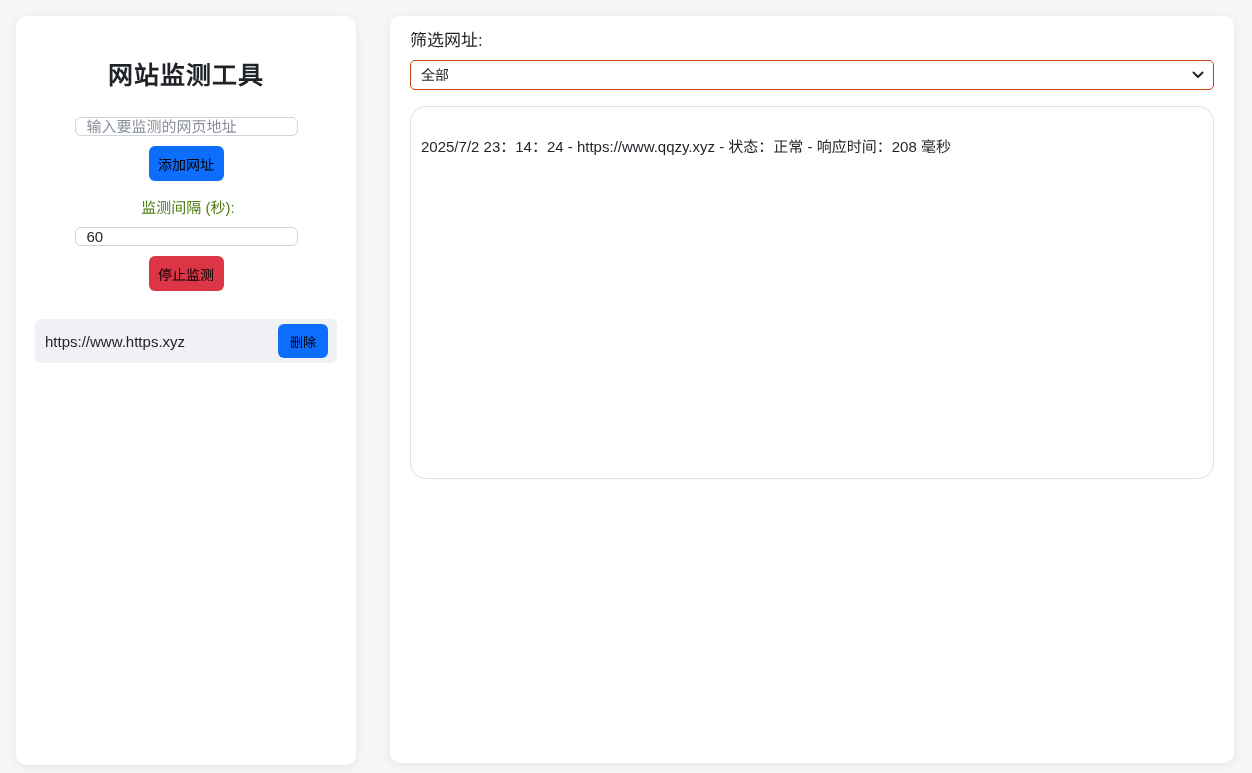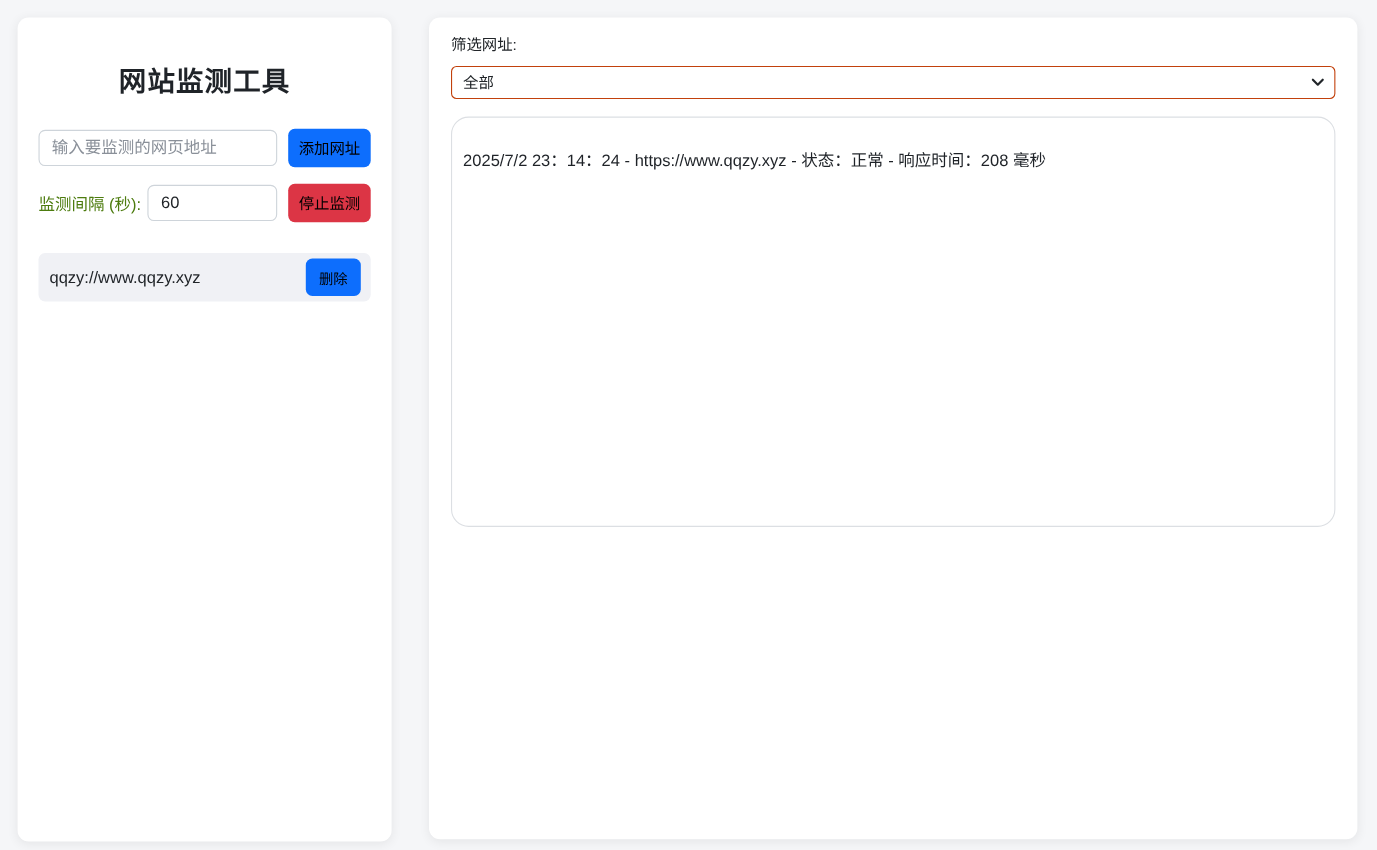--- a/index.html
+++ b/index.html
@@ -34,20 +34,21 @@
     font-size: 25px;
     font-weight: bold;
     color: #1f2328;
     letter-spacing: 1px;
     line-height: 1.25;
   }
   .row {
     display: flex;
     align-items: center;
     gap: 10px;
+    flex-direction: column;
   }
   .row-add { margin-top: 26px; }
   .row-interval { margin-top: 15px; }
   .text-input {
     flex: 1;
     height: 33px;
     min-width: 0;
     border: 1px solid #ced4da;
     border-radius: 6px;
     padding: 0 11px;
@@ -102,21 +103,21 @@
     margin-left: 23px;
   }
   
   .card.right {
     flex: 1;
     height: 747px;
     padding: 17px 20px 20px 20px;
   }
   .filter-label {
     display: block;
-    font-size: 14px;
+    font-size: 17px;
     line-height: 15px;
     color: #212529;
     margin-bottom: 12px;
   }
   .select-wrap { position: relative; }
   .filter-select {
     width: 100%;
     height: 30px;
     border: 1px solid #c2410c;
     border-radius: 5px;
@@ -166,21 +167,21 @@
       <button class="btn btn-blue btn-add">添加网址</button>
     </div>
 
     <div class="row row-interval">
       <span class="field-label">监测间隔 (秒):</span>
       <input type="text" class="text-input" value="60" style="">
       <button class="btn btn-red btn-stop">停止监测</button>
     </div>
 
     <div class="url-item">
-      <span class="url-text">qqzy://www.qqzy.xyz</span>
+      <span class="url-text">https://www.https.xyz</span>
       <button class="btn btn-blue btn-delete">删除</button>
     </div>
   </section>
 
   <section class="card right">
     <label class="filter-label">筛选网址:</label>
 
     <div class="select-wrap">
       <select class="filter-select">
         <option>全部</option>

